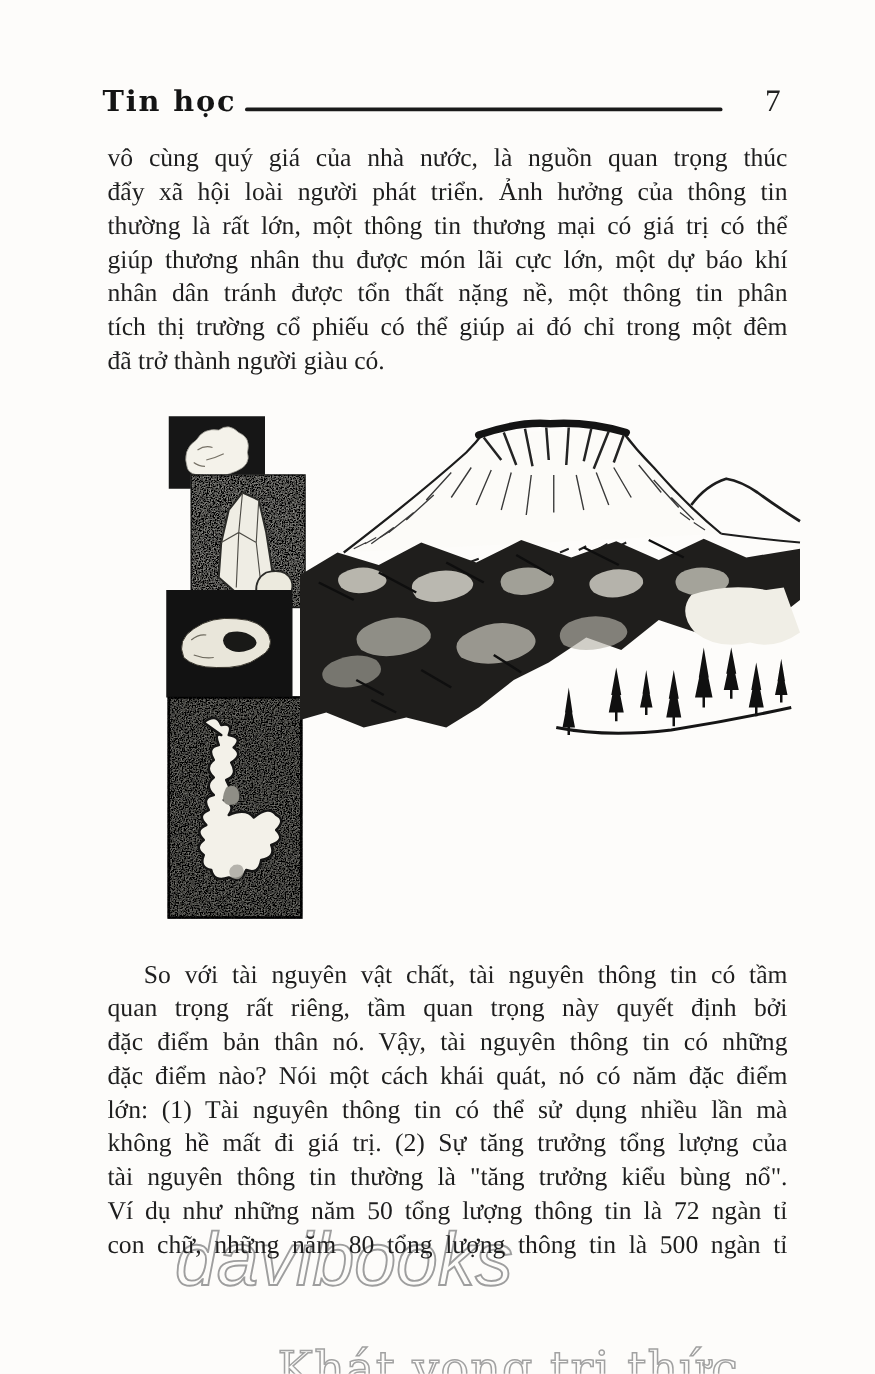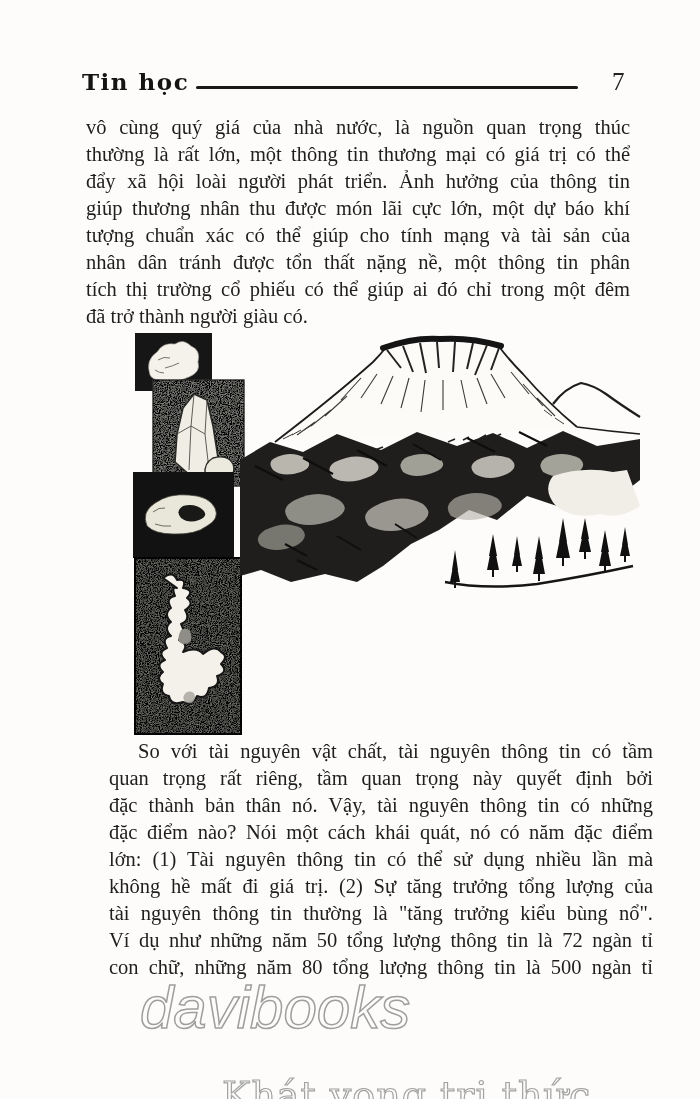--- a/index.html
+++ b/index.html
@@ -28,21 +28,21 @@
     position:absolute;left:612px;top:68px;
     font-size:25px;color:#222;
   }
 
   
   .para{
     position:absolute;left:86px;width:544px;
     font-size:20.5px;line-height:27px;color:#1e1e1e;
   }
   .para-1{top:114px;}
-  .para-2{top:738px;margin-left:23px;}
+  .para-2{top:767px;}
   .line{
     height:27px;overflow:hidden;
     text-align:justify;text-align-last:justify;
   }
   .line.last{text-align:right;text-align-last:left;}
   .line.indent{text-indent:29px;}
 
   
   .figure{
     position:absolute;left:125px;top:330px;width:520px;height:408px;
@@ -83,24 +83,23 @@
 
   <div class="wm wm-brand">davibooks</div>
   <div class="wm wm-tagline">Khát vọng tri thức</div>
 
   <div class="hdr-title">Tin học</div>
   <div class="hdr-rule"></div>
   <div class="hdr-page">7</div>
 
   <div class="para para-1">
       <div class="line">vô cùng quý giá của nhà nước, là nguồn quan trọng thúc</div>
+      <div class="line">đẩy xã hội loài người phát triển. Ảnh hưởng của thông tin</div>
       <div class="line">thường là rất lớn, một thông tin thương mại có giá trị có thể</div>
-      <div class="line">đẩy xã hội loài người phát triển. Ảnh hưởng của thông tin</div>
       <div class="line">giúp thương nhân thu được món lãi cực lớn, một dự báo khí</div>
-      <div class="line">tượng chuẩn xác có thể giúp cho tính mạng và tài sản của</div>
       <div class="line">nhân dân tránh được tổn thất nặng nề, một thông tin phân</div>
       <div class="line">tích thị trường cổ phiếu có thể giúp ai đó chỉ trong một đêm</div>
       <div class="line last">đã trở thành người giàu có.</div>
     </div>
 
   <div class="figure">
     <svg width="520" height="408" viewBox="0 0 520 408" xmlns="http://www.w3.org/2000/svg">
       <defs>
         <filter id="speckle" x="-5%" y="-5%" width="110%" height="110%">
           <feTurbulence type="fractalNoise" baseFrequency="0.9" numOctaves="2" result="n"></feTurbulence>
@@ -202,21 +201,21 @@
             <path d="M-5,0 L0,-24 L5,0 Z M-3,-11 L0,-29 L3,-11 Z M-1,0 L1,0 L1,6 L-1,6 Z"></path>
           </g>
         <path d="M320,252 q40,8 92,2 q50,-8 96,-18" fill="none" stroke="#151515" stroke-width="2.4"></path>
       </g>
     </svg>
   </div>
 
   <div class="para para-2">
       <div class="line indent">So với tài nguyên vật chất, tài nguyên thông tin có tầm</div>
       <div class="line">quan trọng rất riêng, tầm quan trọng này quyết định bởi</div>
-      <div class="line">đặc thành bản thân nó. Vậy, tài nguyên thông tin có những</div>
+      <div class="line">đặc điểm bản thân nó. Vậy, tài nguyên thông tin có những</div>
       <div class="line">đặc điểm nào? Nói một cách khái quát, nó có năm đặc điểm</div>
       <div class="line">lớn: (1) Tài nguyên thông tin có thể sử dụng nhiều lần mà</div>
       <div class="line">không hề mất đi giá trị. (2) Sự tăng trưởng tổng lượng của</div>
       <div class="line">tài nguyên thông tin thường là "tăng trưởng kiểu bùng nổ".</div>
       <div class="line">Ví dụ như những năm 50 tổng lượng thông tin là 72 ngàn tỉ</div>
       <div class="line">con chữ, những năm 80 tổng lượng thông tin là 500 ngàn tỉ</div>
     </div>
 
 </div>
 

